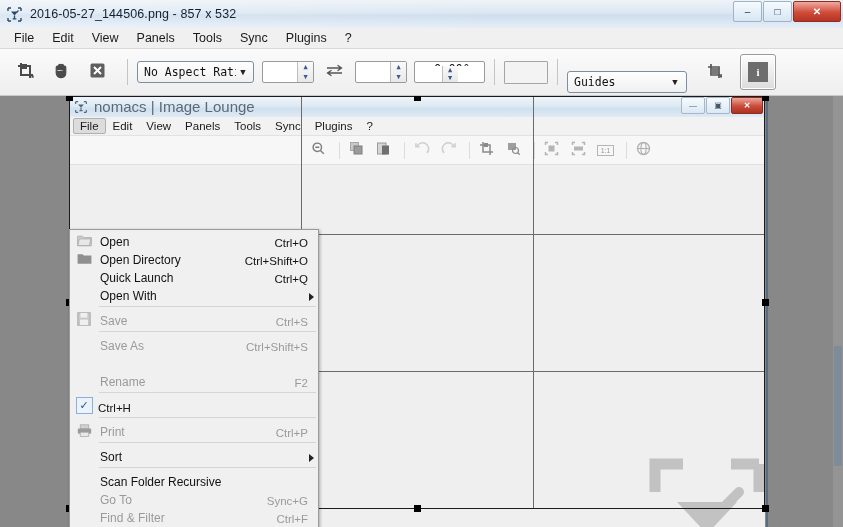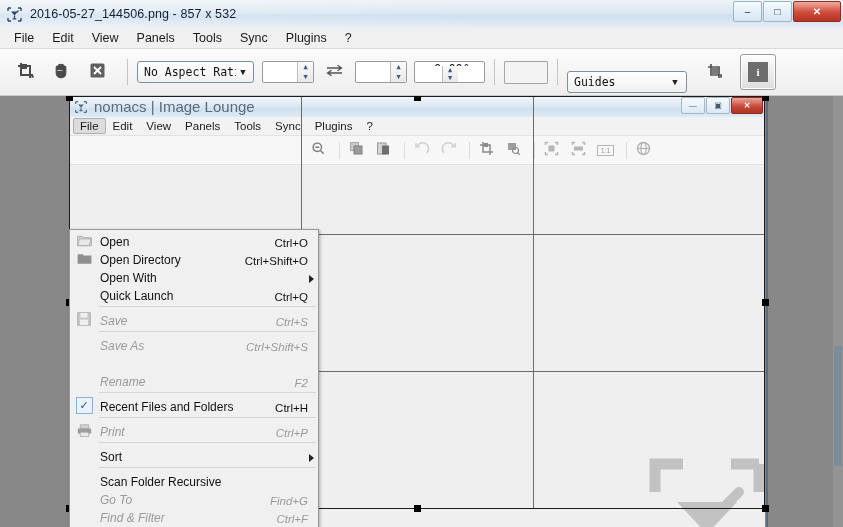--- a/index.html
+++ b/index.html
@@ -182,21 +182,21 @@
     box-shadow:1px 1px 3px rgba(0,0,0,.3);
     z-index:60;padding:1px 0 0 0;box-sizing:border-box;
   }
   .menu-popup .gutter{
     position:absolute;left:1px;top:1px;width:28px;bottom:1px;background:#f0f0f0;
   }
   .mrow{
     position:relative;height:18px;display:flex;align-items:flex-end;
     font-size:12px;color:#111;box-sizing:border-box;
   }
-  .mrow.disabled{color:#9a9a9a;font-style:italic;}
+  .mrow.disabled{color:#9a9a9a;}
   .mrow .micon{
     width:28px;height:18px;display:flex;align-items:center;justify-content:center;flex:0 0 auto;
   }
   .mrow .mlabel{flex:1 1 auto;padding-left:2px;white-space:nowrap;}
   .mrow .mshort{padding-right:10px;white-space:nowrap;font-size:11.5px;}
   .mrow .marrow{position:absolute;right:4px;top:5px;}
   .msep{height:1px;background:#d5d5d5;margin:3px 2px 3px 29px;}
   .chk{
     width:15px;height:15px;border:1px solid #8ab0dd;background:#eaf3fc;
     display:flex;align-items:center;justify-content:center;
@@ -524,31 +524,31 @@
           <span class="micon">
             <svg width="15" height="13" viewBox="0 0 15 13">
               <path d="M.6 2.2h5l1.2 1.4h7.6v8.2H.6z" fill="#8f8f8f"></path>
             </svg>
           </span>
           <span class="mlabel">Open Directory</span>
           <span class="mshort">Ctrl+Shift+O</span>
         </div>
         <div class="mrow">
           <span class="micon"></span>
+          <span class="mlabel">Quick Launch</span>
+          <span class="mshort">Ctrl+Q</span>
+        </div>
+        <div class="mrow">
+          <span class="micon"></span>
           <span class="mlabel">Open With</span>
           <span class="mshort"></span>
           <span class="marrow"><svg width="5" height="8" viewBox="0 0 5 8">
               <path d="M0 0l5 4-5 4z" fill="#222"></path>
             </svg></span>
         </div>
-        <div class="mrow">
-          <span class="micon"></span>
-          <span class="mlabel">Quick Launch</span>
-          <span class="mshort">Ctrl+Q</span>
-        </div>
         <div class="msep"></div>
         <div class="mrow disabled">
           <span class="micon">
             <svg width="14" height="14" viewBox="0 0 14 14">
               <rect x=".8" y=".8" width="12.4" height="12.4" fill="#c8c8c8" stroke="#ababab"></rect>
               <rect x="3.4" y="1" width="7" height="4.6" fill="#efefef"></rect>
               <rect x="3" y="7.6" width="8" height="5.4" fill="#efefef"></rect>
             </svg>
           </span>
           <span class="mlabel">Save</span>
@@ -567,21 +567,20 @@
         <div class="mrow disabled">
           <span class="micon"></span>
           <span class="mlabel">Rename</span>
           <span class="mshort">F2</span>
         </div>
         <div class="msep"></div>
         <div class="mrow">
           <span class="micon">
             <span class="chk">✓</span>
           </span>
-          <span class="mlabel">Recent Files and Folders</span>
           <span class="mshort">Ctrl+H</span>
         </div>
         <div class="msep"></div>
         <div class="mrow disabled">
           <span class="micon">
             <svg width="15" height="13" viewBox="0 0 15 13">
               <rect x="3.2" y=".8" width="8.6" height="4" fill="#d0d0d0" stroke="#a5a5a5" stroke-width=".7"></rect>
               <rect x=".8" y="4.4" width="13.4" height="5.4" rx="1" fill="#9b9b9b"></rect>
               <rect x="3.2" y="8.2" width="8.6" height="4.2" fill="#e9e9e9" stroke="#a5a5a5" stroke-width=".7"></rect>
             </svg>
@@ -600,21 +599,21 @@
         </div>
         <div class="msep"></div>
         <div class="mrow">
           <span class="micon"></span>
           <span class="mlabel">Scan Folder Recursive</span>
           <span class="mshort"></span>
         </div>
         <div class="mrow disabled">
           <span class="micon"></span>
           <span class="mlabel">Go To</span>
-          <span class="mshort">Find+G</span>
+          <span class="mshort">Sync+G</span>
         </div>
         <div class="mrow disabled">
           <span class="micon"></span>
           <span class="mlabel">Find &amp; Filter</span>
           <span class="mshort">Ctrl+F</span>
         </div>
         <div class="mrow disabled">
           <span class="micon"></span>
         </div>
       </div>

